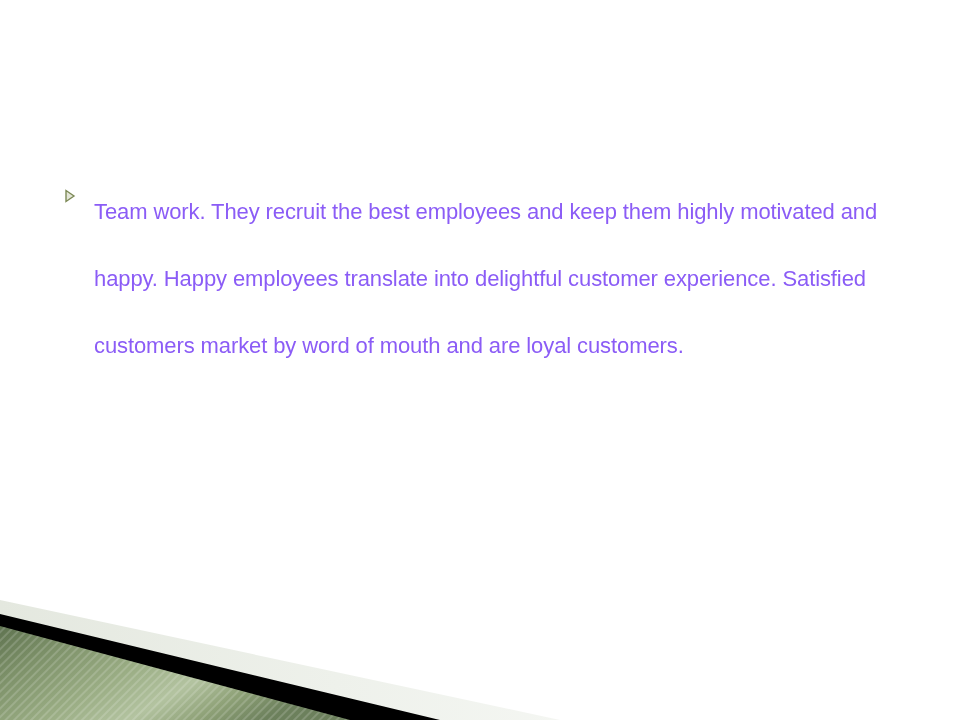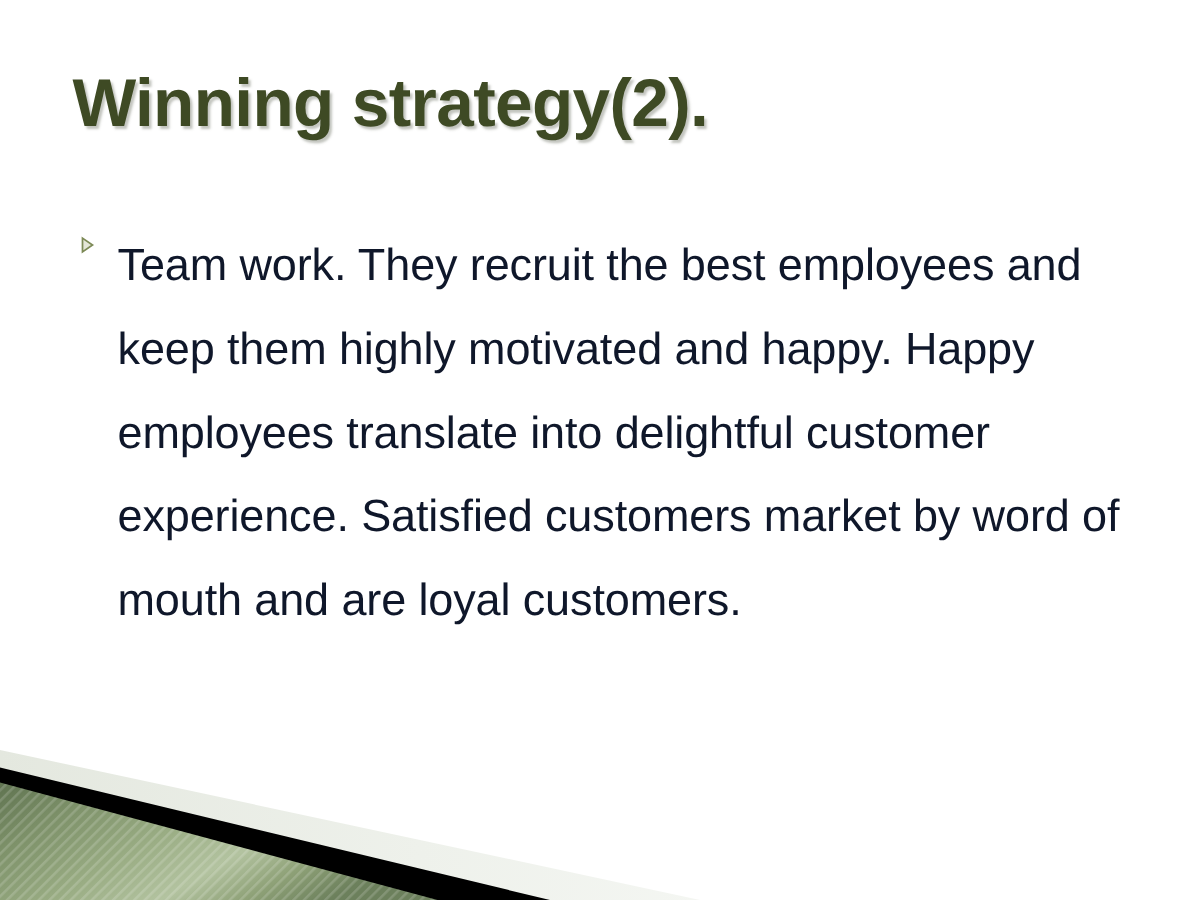--- a/index.html
+++ b/index.html
@@ -52,23 +52,23 @@
     line-height: 0;
   }
 
   .bullet-marker svg {
     display: block;
   }
 
   .bullet-text {
     flex: 1 1 auto;
     font-family: "Liberation Sans Narrow", "Liberation Sans", sans-serif;
-    font-size: 36px;
+    font-size: 22px;
     font-weight: normal;
-    color: #0f172a;
+    color: #8b5cf6;
     line-height: 67px;
     text-align: left;
     letter-spacing: -0.1px;
   }
 
   
   #decoration {
     position: absolute;
     left: 0;
     bottom: 0;
@@ -81,21 +81,20 @@
     display: block;
     width: 960px;
     height: 140px;
   }
 </style>
 </head>
 <body>
 
 <div id="slide">
 
-  <div id="slide-title">Winning strategy(2).</div>
 
   <div id="body-block">
     <div class="bullet-row">
       <span class="bullet-marker">
         <svg width="16" height="16" viewBox="0 0 16 16" aria-hidden="true">
           <polygon points="4,2.5 12,8 4,13.5" fill="#e4e6d8" stroke="#7d8a57" stroke-width="1.4"></polygon>
         </svg>
       </span>
       <span class="bullet-text">Team work. They recruit the best employees and keep them highly motivated and happy. Happy employees translate into delightful customer experience. Satisfied customers market by word of mouth and are loyal customers.</span>
     </div>

